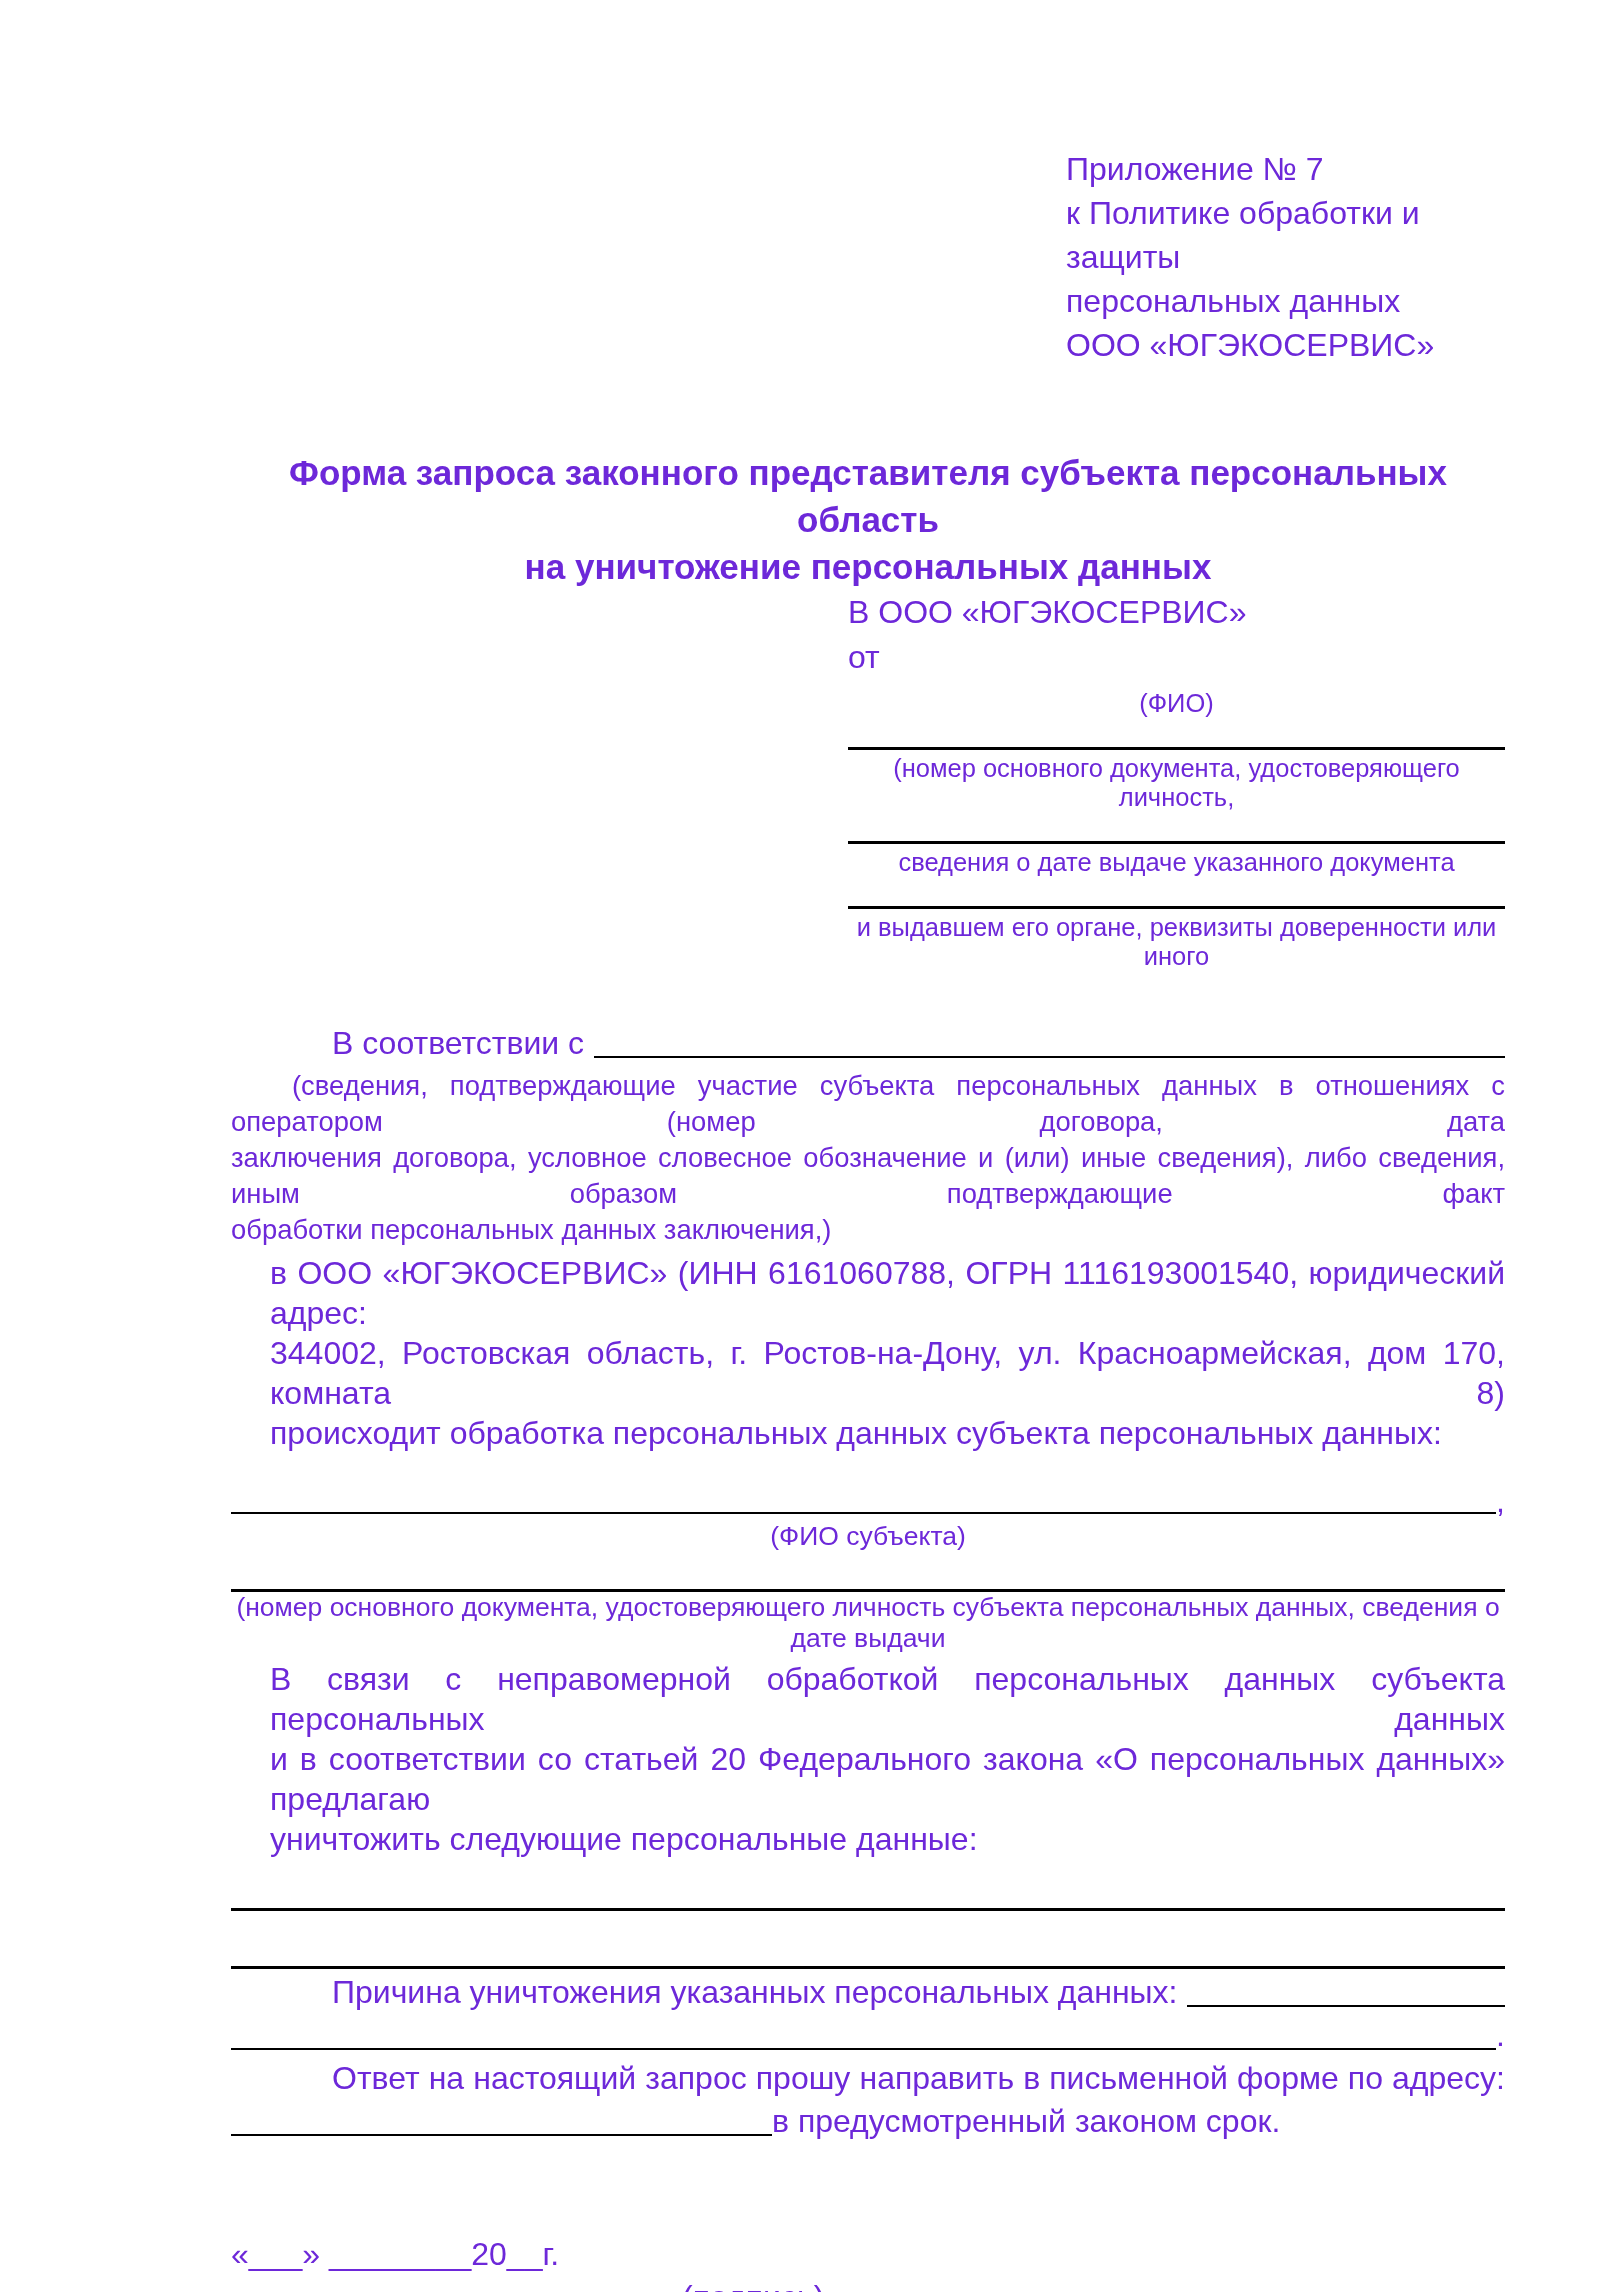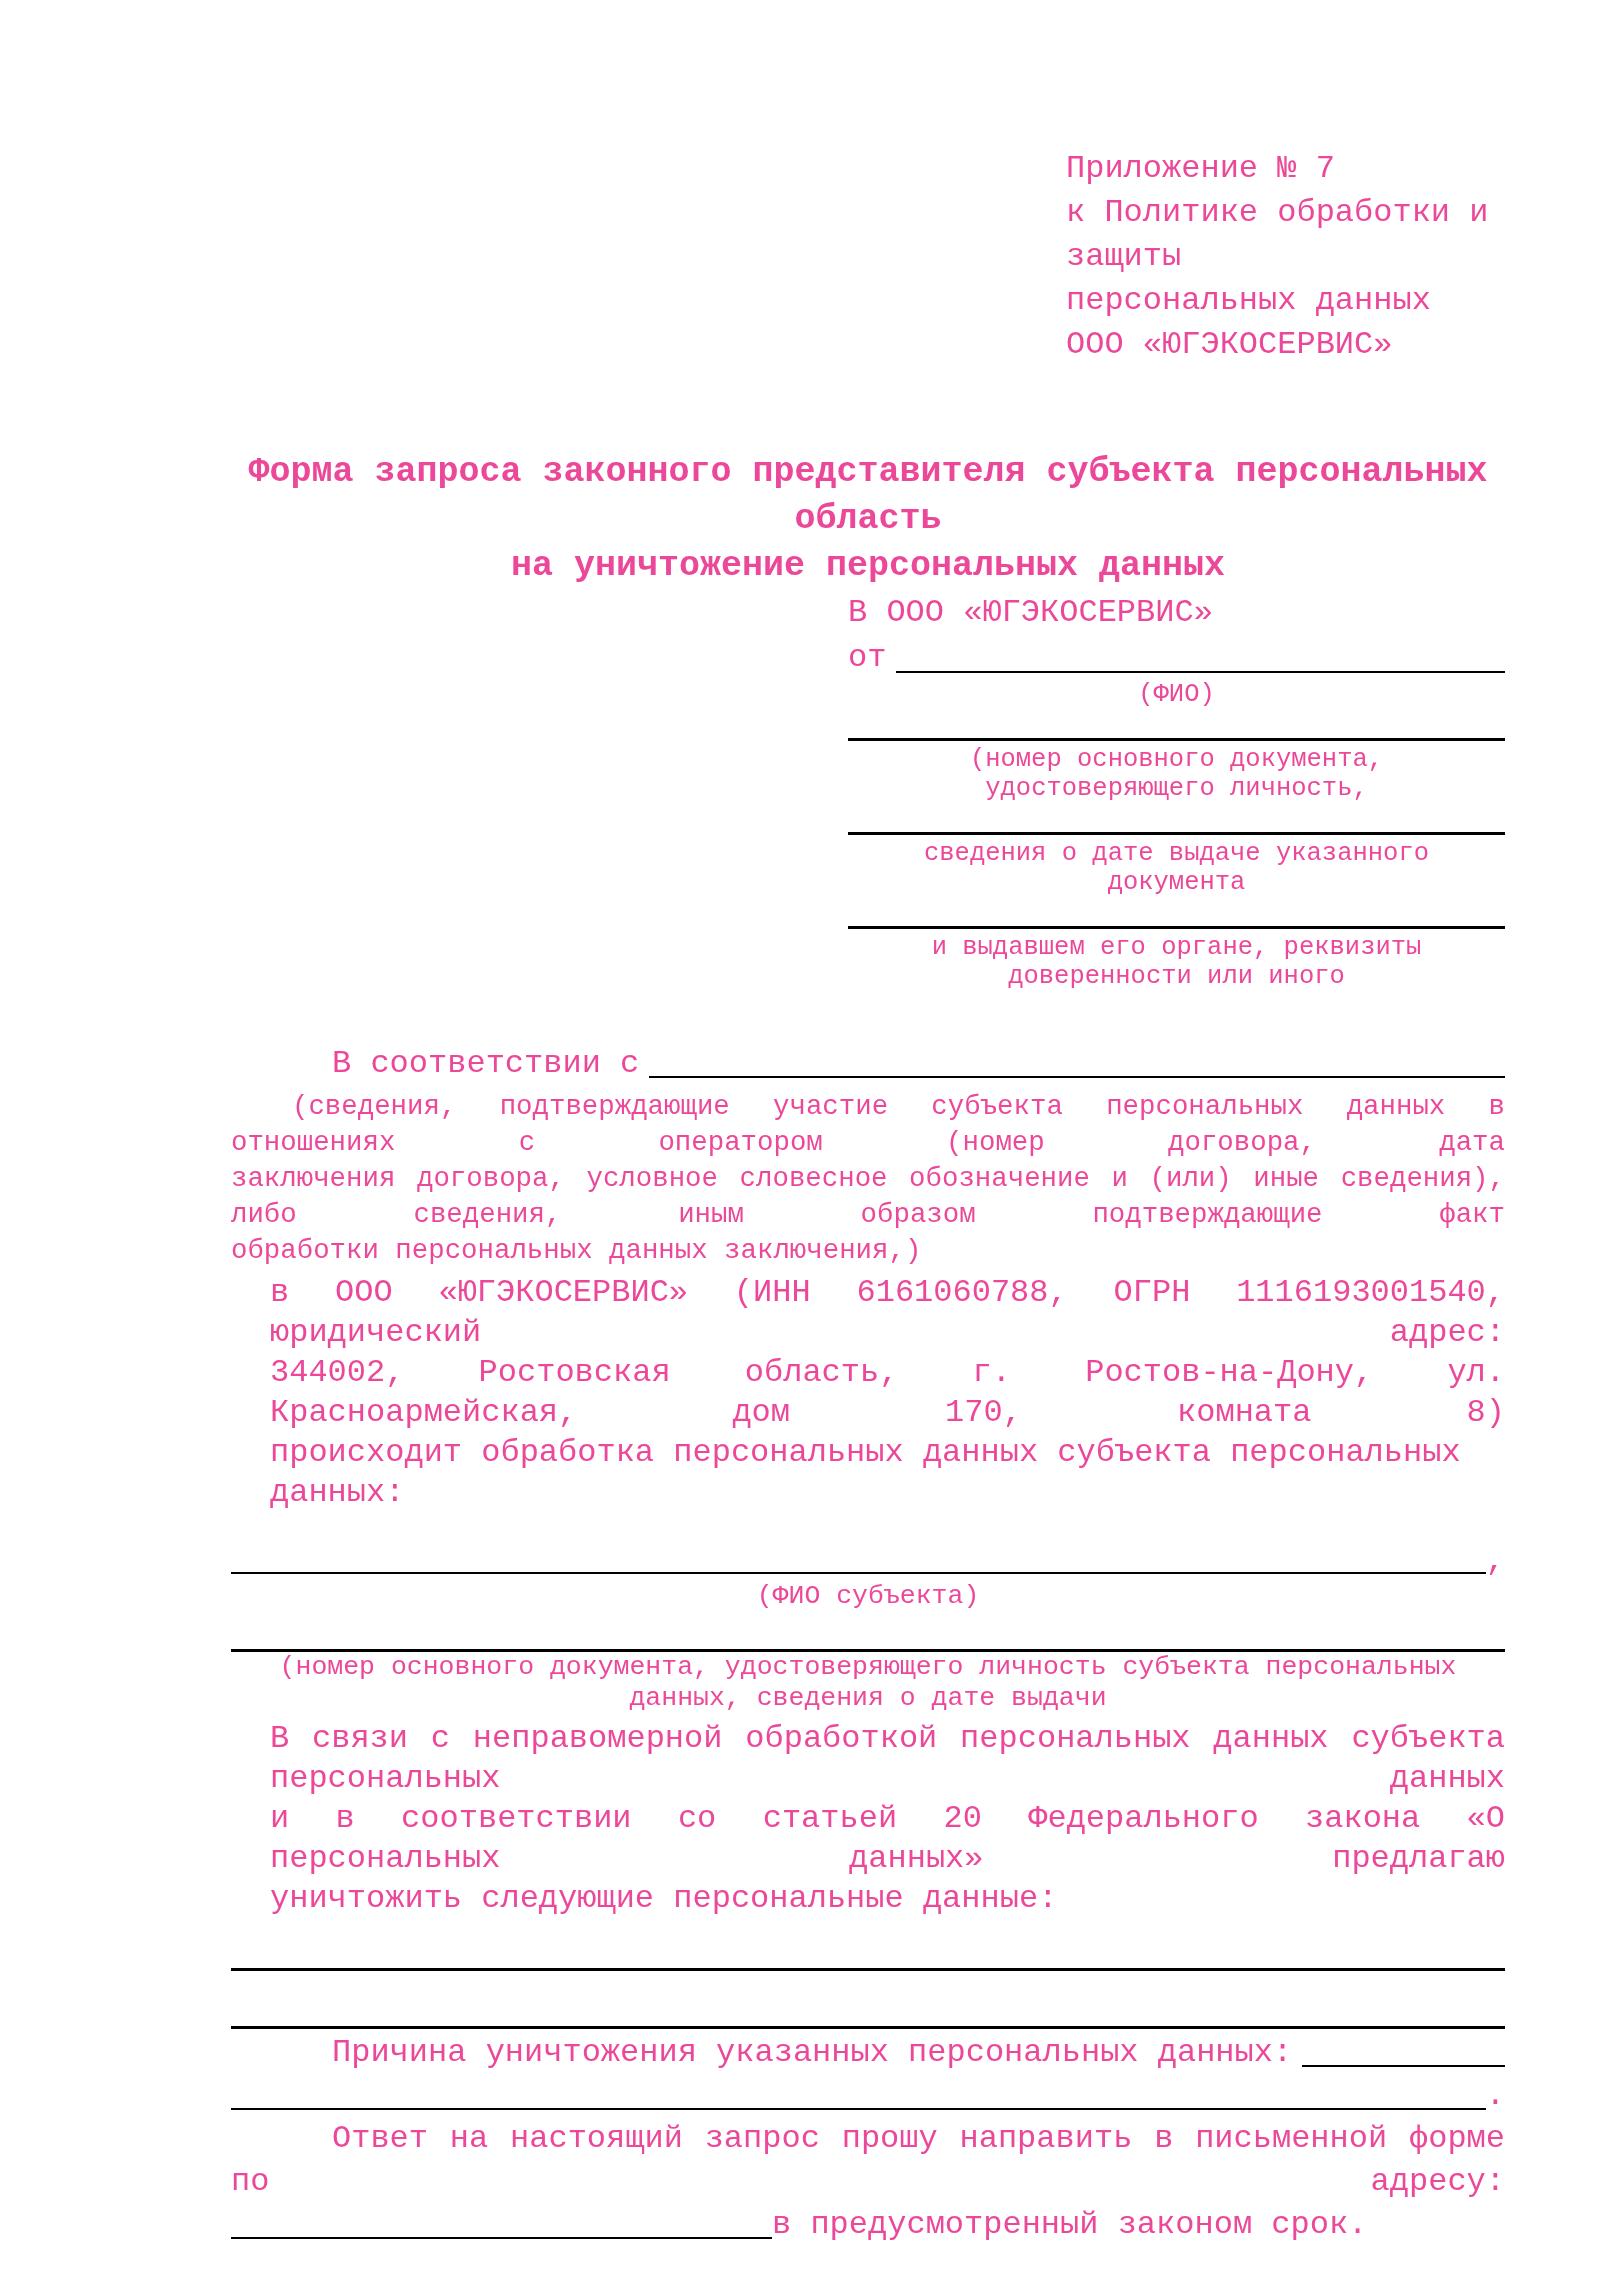--- a/index.html
+++ b/index.html
@@ -3,39 +3,39 @@
 <meta charset="utf-8">
 <style>
   html,body { margin:0; padding:0; background:#e8e8e8; }
   .page {
     position:relative;
     width:1621px; height:2293px;
     margin:0 auto;
     background:#ffffff;
     box-sizing:border-box;
     padding:147px 116px 0 231px;
-    font-family:Liberation Mono, monospace;
+    font-family:Liberation Sans, sans-serif;
     font-size:32px;
-    color:#ec4899;
+    color:#6d28d9;
     overflow:hidden;
   }
 
   
   .appendix { margin-left:835px; line-height:44px; }
 
   
   .doc-title { margin-top:82px; text-align:center; font-weight:bold; font-size:35px; line-height:47px; }
 
   
   .recipient { margin-left:617px; }
   .recipient .to-line { line-height:45px; }
   .fillrow { display:flex; }
   .fillrow .lbl { white-space:nowrap; }
   .fill { flex:1 1 auto; height:0; border-bottom:2.9px solid #000; align-self:flex-end; margin-bottom:6.9px; margin-left:9.8px; }
-  .from-row { line-height:45px; }
+  .from-row { line-height:45px;flex-direction:column; }
   .cap { font-size:25.5px; line-height:29px; text-align:center; }
   .blank-group { margin-top:29px; }
   .rule { border-bottom:3.9px solid #000; height:0; }
   .blank-group .rule { margin-bottom:3.9px; }
 
   
   .accordance { margin-top:51px; line-height:43px; }
   .accordance .lbl { padding-left:101px; }
   .note { margin-top:3.9px; font-size:27.4px; line-height:36px; }
   .jline { text-align:justify; text-align-last:justify; }

